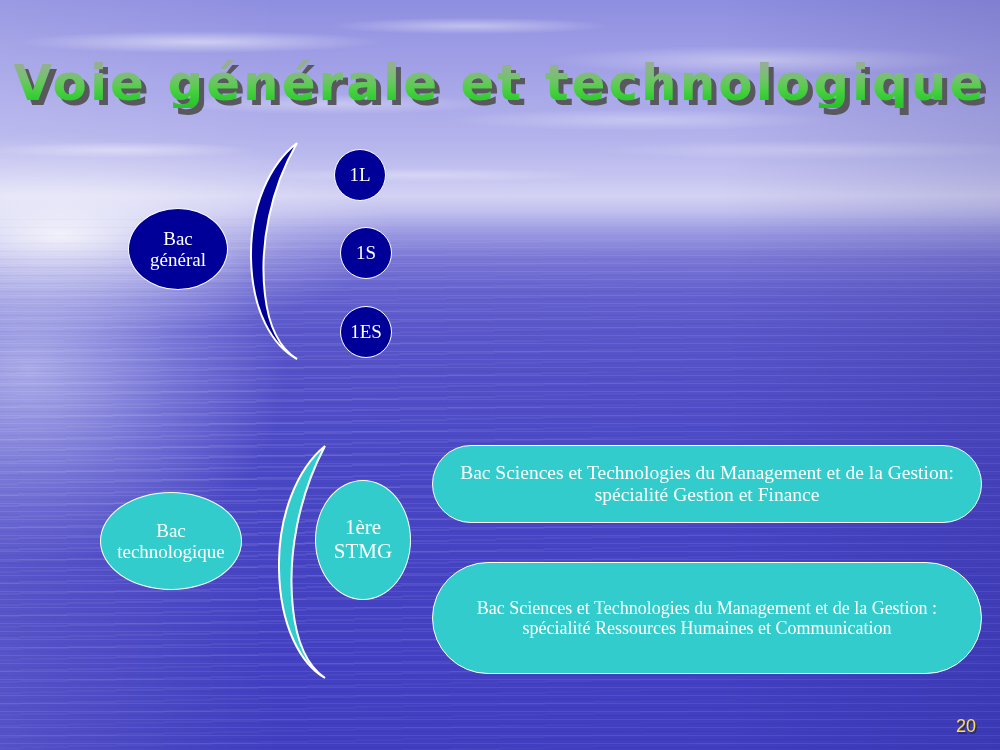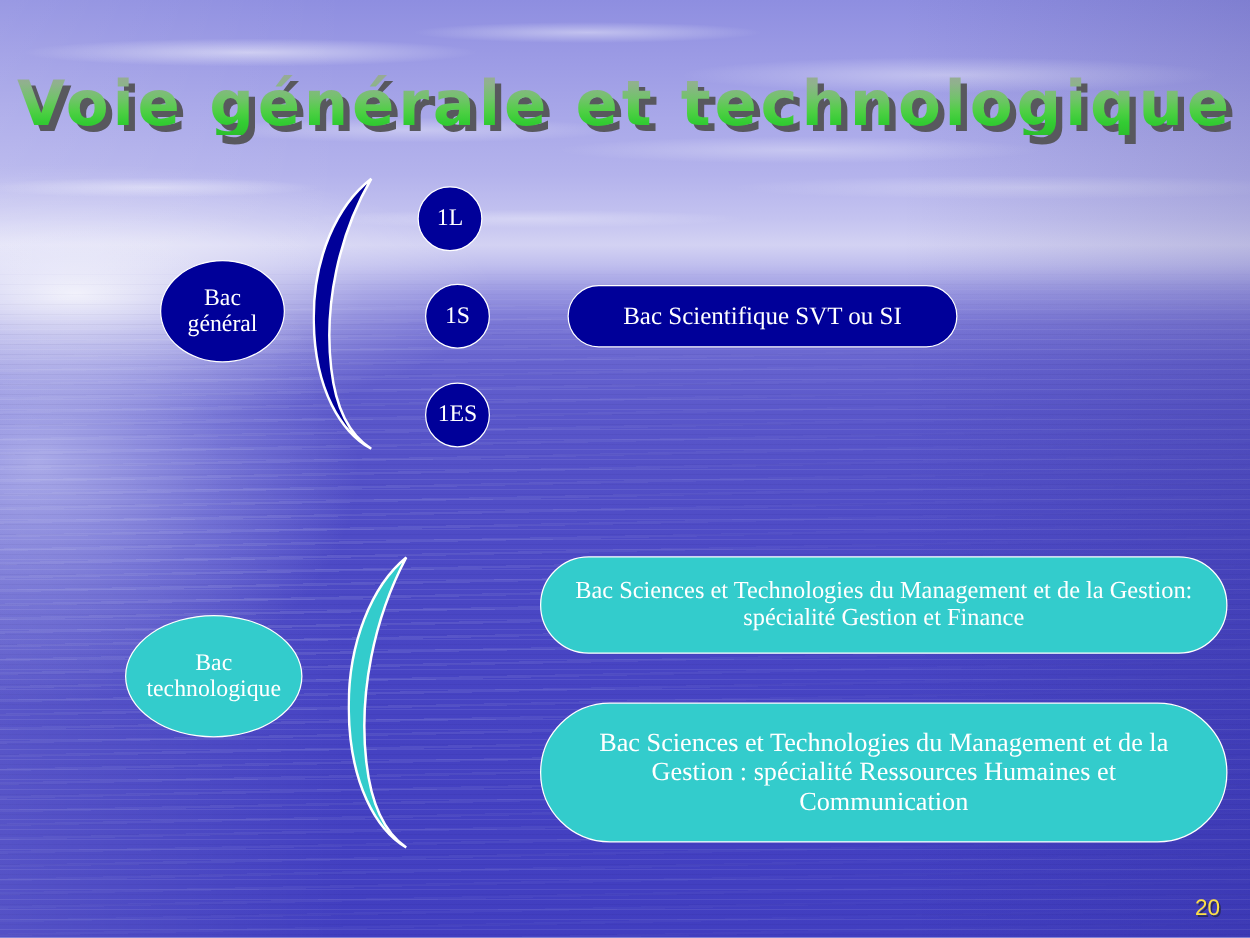--- a/index.html
+++ b/index.html
@@ -150,21 +150,21 @@
 
   #node-bac-litteraire{ left:454px; top:150px; width:312px; height:50px;  font-size:20px; }
   #node-bac-scientifique{ left:454px; top:228px; width:312px; height:50px; font-size:20px; }
   #node-bac-economique{ left:454px; top:307px; width:312px; height:50px;  font-size:20px; }
 
   
   #node-bac-techno    { left:100px; top:492px; width:142px; height:98px; font-size:19px; border-radius:50%; }
   #node-1ere-stmg     { left:315px; top:480px; width:96px;  height:120px; font-size:21px; border-radius:50%; }
 
   #node-stmg-gf       { left:432px; top:445px; width:550px; height:78px;  font-size:19.5px; padding:16px 26px; }
-  #node-stmg-rhc      { left:432px; top:562px; width:550px; height:112px; font-size:21px; padding:0 26px; }
+  #node-stmg-rhc      { left:432px; top:562px; width:550px; height:112px; font-size:18px; padding:0 26px; }
 
   .node-label { display:block; white-space:pre-line; }
 
   
   .brace { position:absolute; }
 
   #brace-general  { left:250px; top:140px; width:62px; height:222px; }
   #brace-techno   { left:278px; top:443px; width:62px; height:238px; }
 
   
@@ -202,37 +202,38 @@
     <path d="M 47 3 C 21 48, 9 104, 15 155 C 19 190, 31 209, 47 219 C 23 206, 2 172, 1 118 C 0 66, 20 24, 47 3 Z" fill="#000099" stroke="#ffffff" stroke-width="2"></path>
   </svg>
 
   <div class="node navy ellipse" id="node-1l">
     <span class="node-label">1L</span>
   </div>
 
   <div class="node navy ellipse" id="node-1s">
     <span class="node-label">1S</span>
   </div>
-  <div class="node navy pill" id="node-bac-scientifique">
-    <span class="node-label">Bac Scientifique SVT ou SI</span>
-  </div>
 
   <div class="node navy ellipse" id="node-1es">
     <span class="node-label">1ES</span>
   </div>
 
   <div class="node teal ellipse" id="node-bac-techno">
     <span class="node-label">Bac
 technologique</span>
   </div>
 
   <svg class="brace" id="brace-techno" viewBox="0 0 62 238" preserveAspectRatio="none">
     <path d="M 47 3 C 21 52, 9 112, 15 166 C 19 203, 31 224, 47 235 C 23 221, 2 184, 1 126 C 0 71, 20 25, 47 3 Z" fill="#33cccc" stroke="#ffffff" stroke-width="2"></path>
   </svg>
 
+  <div class="node teal ellipse" id="node-1ere-stmg">
+    <span class="node-label">1ère
+STMG</span>
+  </div>
 
   <div class="node teal pill" id="node-stmg-gf">
     <span class="node-label">Bac Sciences  et Technologies du Management et de la Gestion: spécialité Gestion et Finance</span>
   </div>
 
   <div class="node teal pill" id="node-stmg-rhc">
     <span class="node-label">Bac Sciences  et Technologies du Management et de la Gestion : spécialité  Ressources Humaines et Communication</span>
   </div>
 
   <div id="page-number">20</div>

